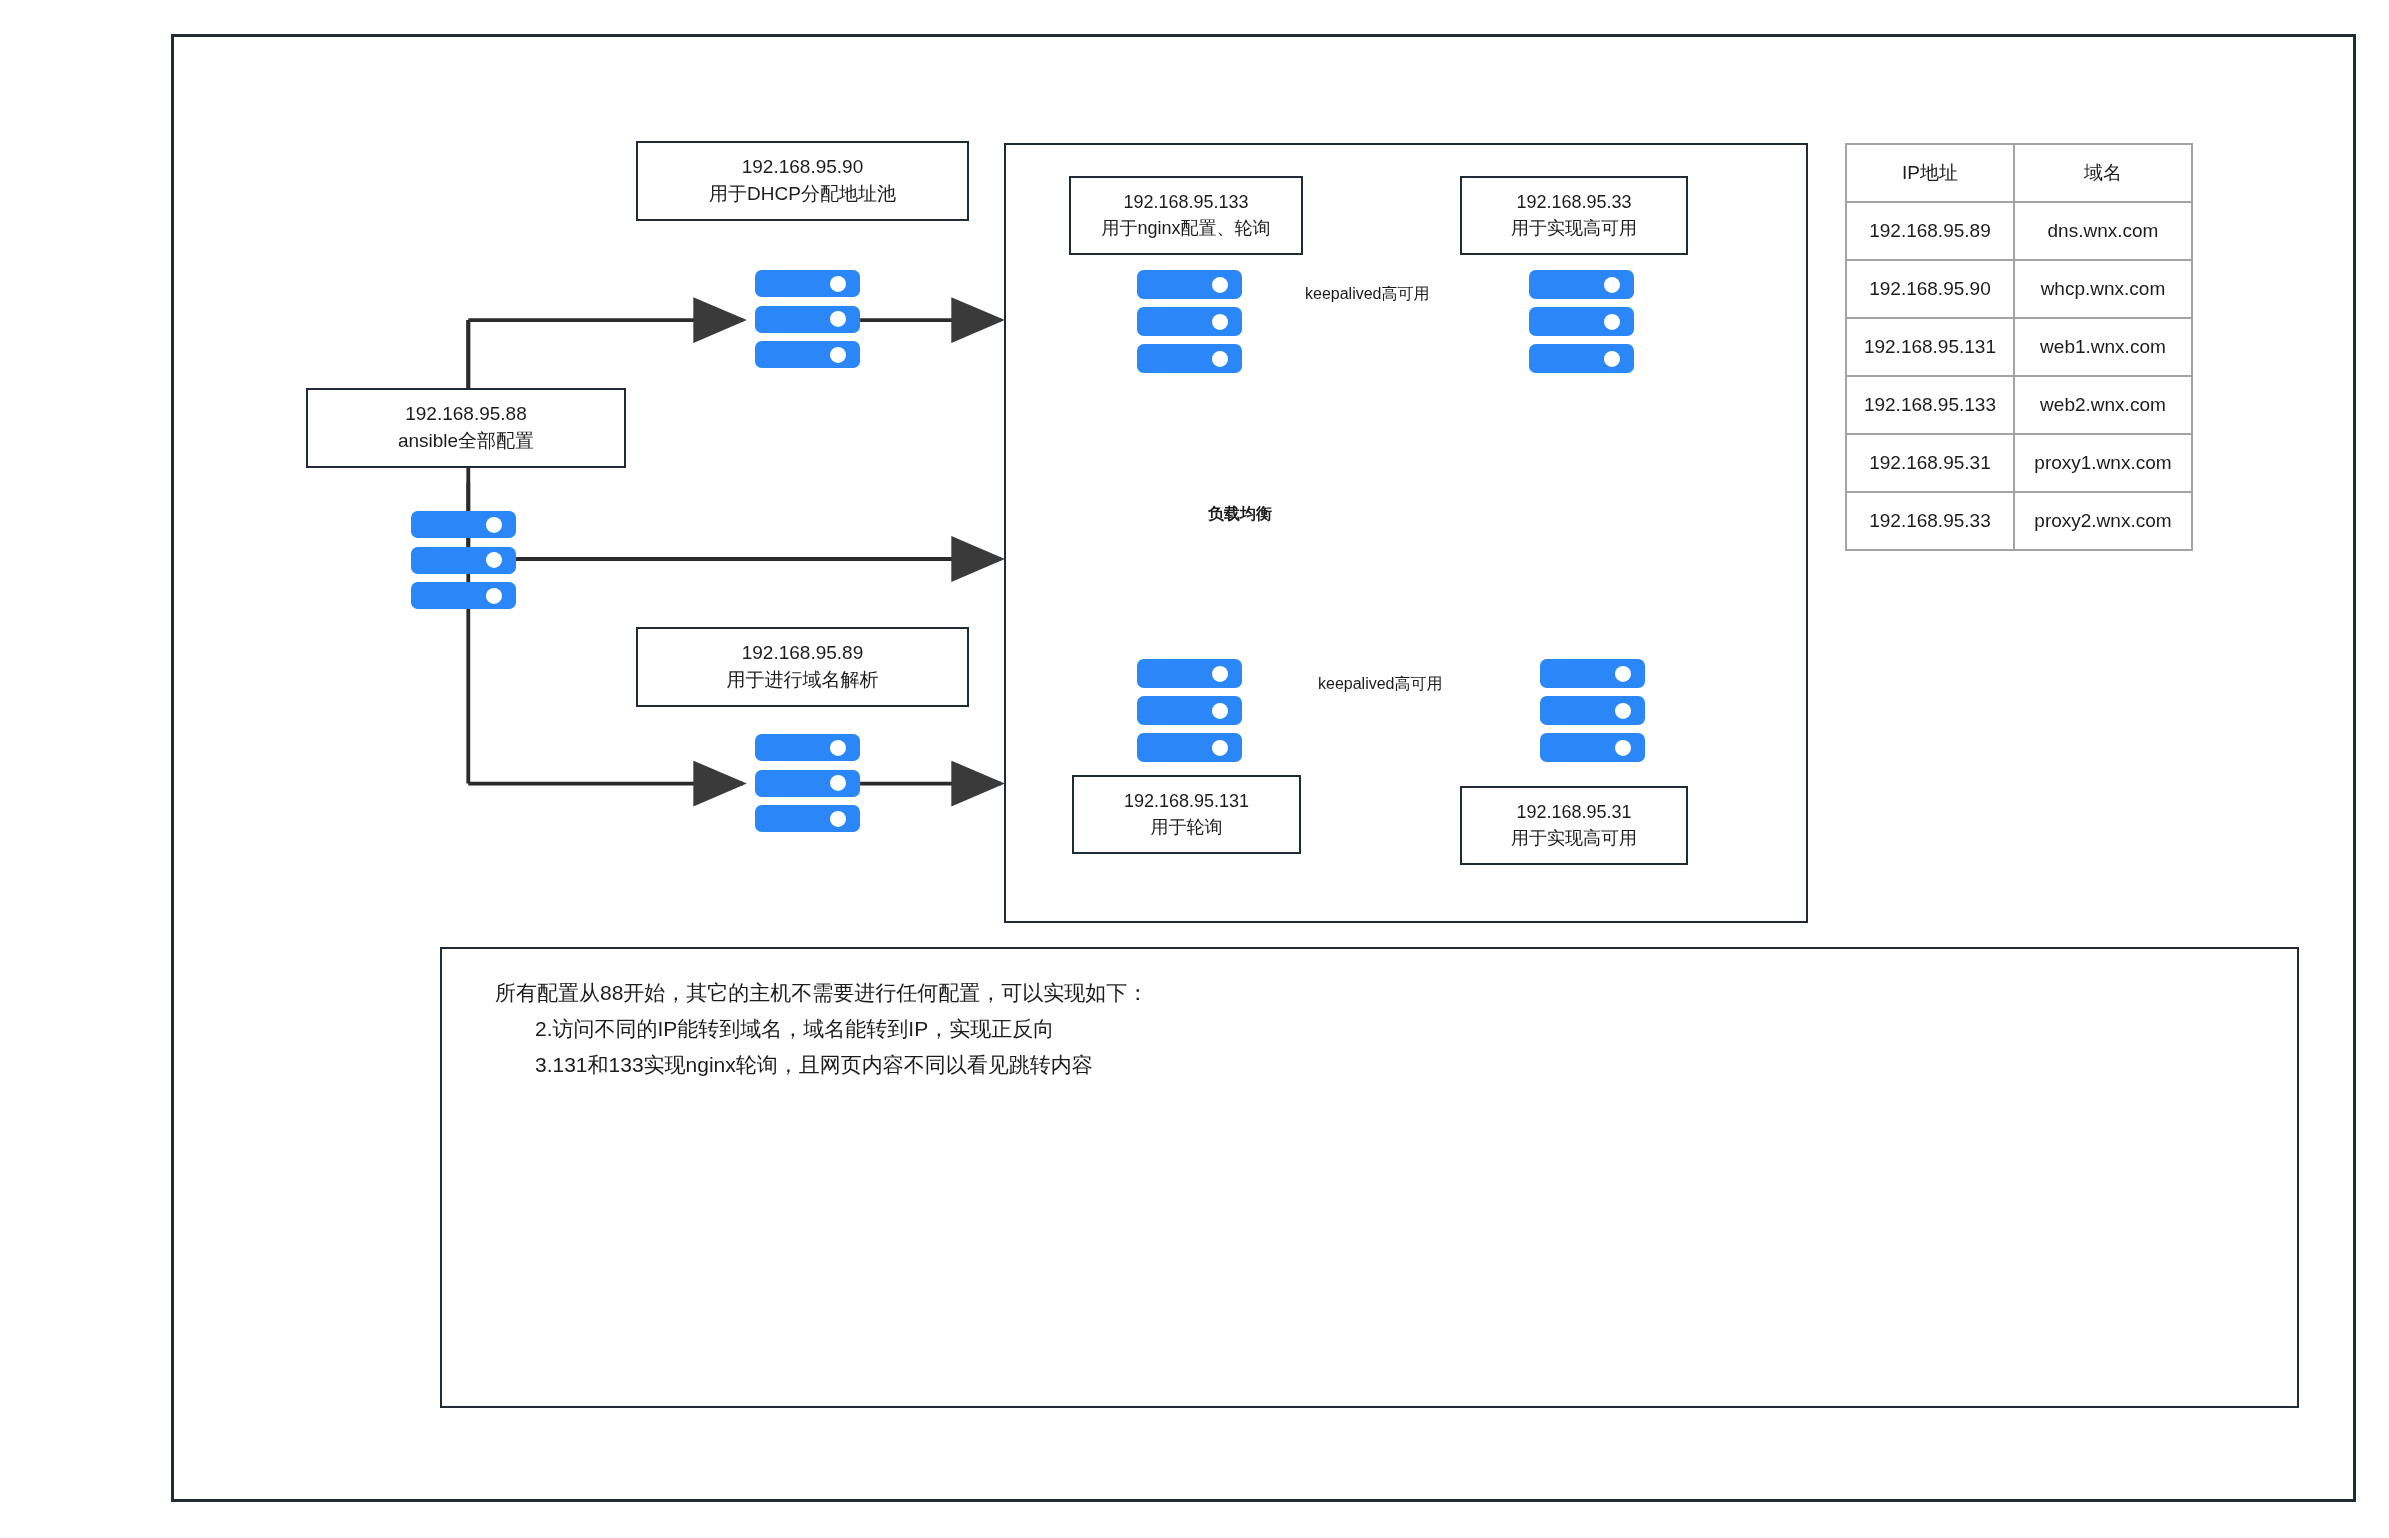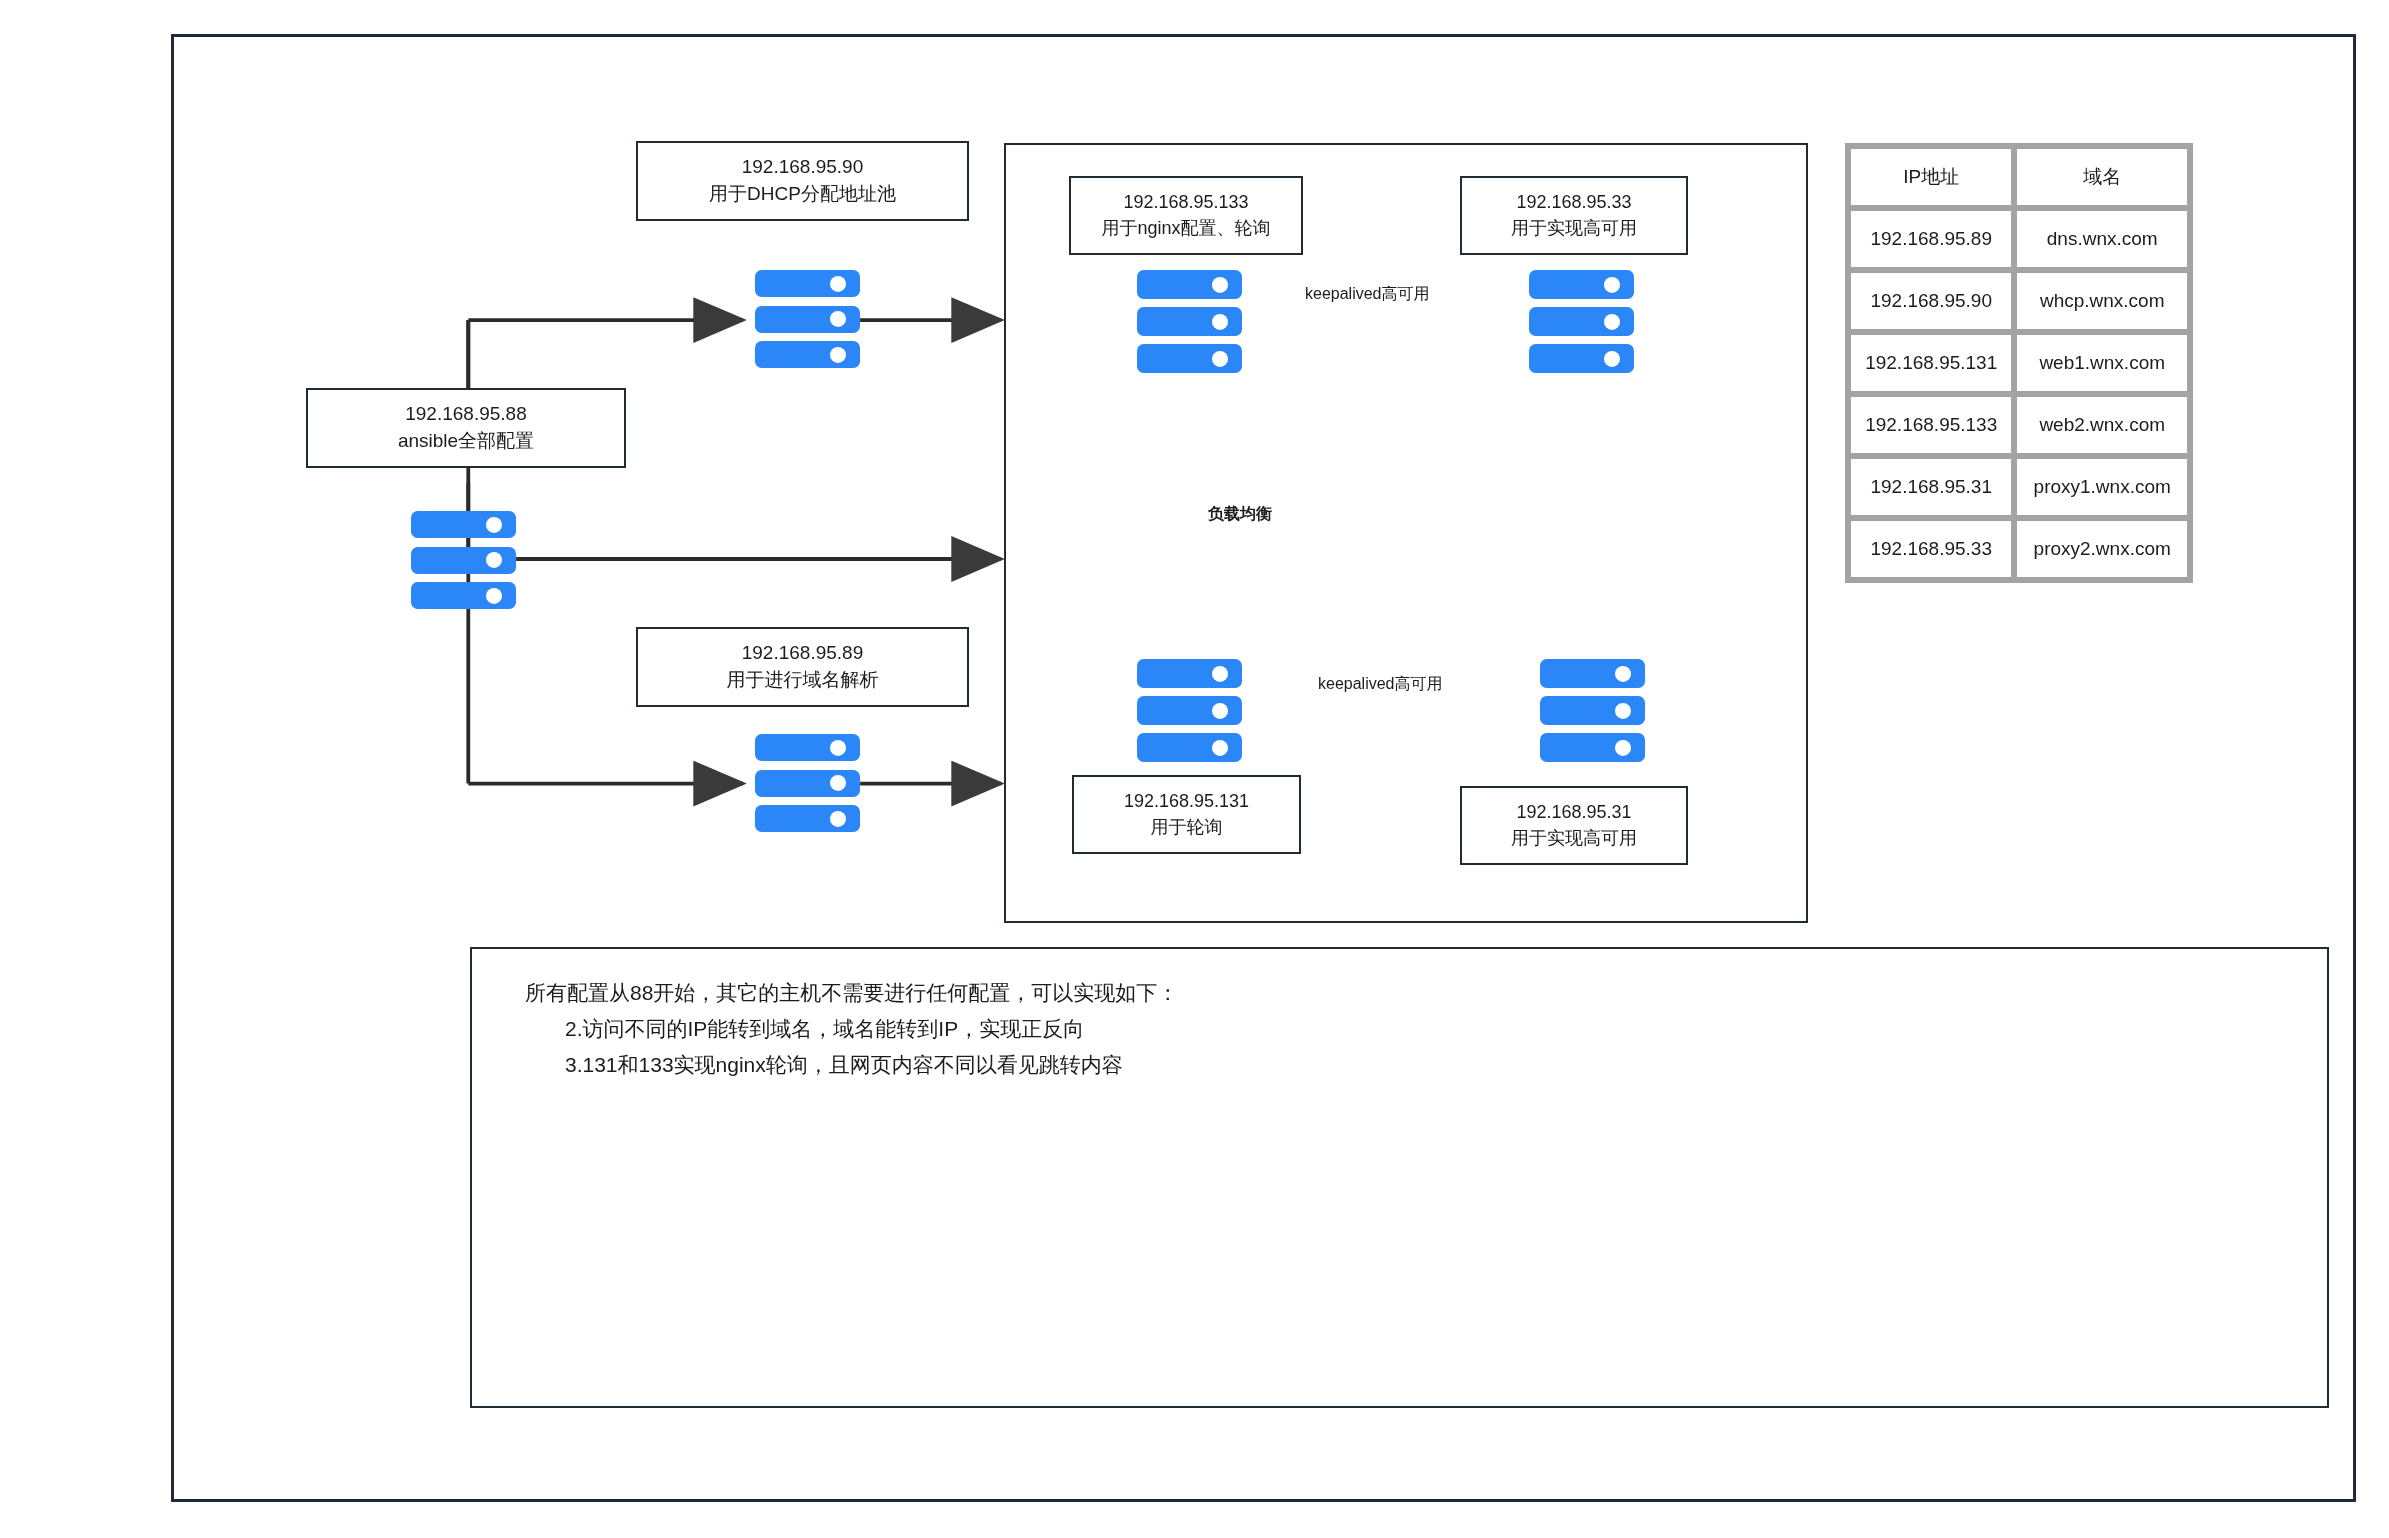--- a/index.html
+++ b/index.html
@@ -62,21 +62,20 @@
   .notes-box {
     position: absolute;
     left: 440px;
     top: 947px;
     width: 1859px;
     height: 461px;
     border: 2.9px solid #212b36;
     box-sizing: border-box;
     background: #ffffff;
     padding: 26px 0 8px 0;
-    margin-left: 30px;
   }
   .notes-line {
     color: #1c1c1c;
     font-size: 21px;
     line-height: 1.72;
     white-space: pre;
   }
   .notes-head { padding-left: 53px; }
   .notes-item { padding-left: 93px; }
   .notes-item.n1 { padding-left: 98px; }
@@ -104,21 +103,21 @@
   
   .ip-table {
     position: absolute;
     left: 1845px;
     top: 143px;
     width: 348px;
     border-collapse: collapse;
     background: #ffffff;
   }
   .ip-table td, .ip-table th {
-    border: 6px solid #a3a3a3;
+    border: 2px solid #a3a3a3;
     color: #1c1c1c;
     font-weight: normal;
     text-align: center;
     font-size: 19px;
     height: 56px;
     padding: 0 3.8px;
     white-space: nowrap;
   }
   .ip-table .col-ip   { width: 168px; }
   .ip-table .col-name { width: 180px; }

